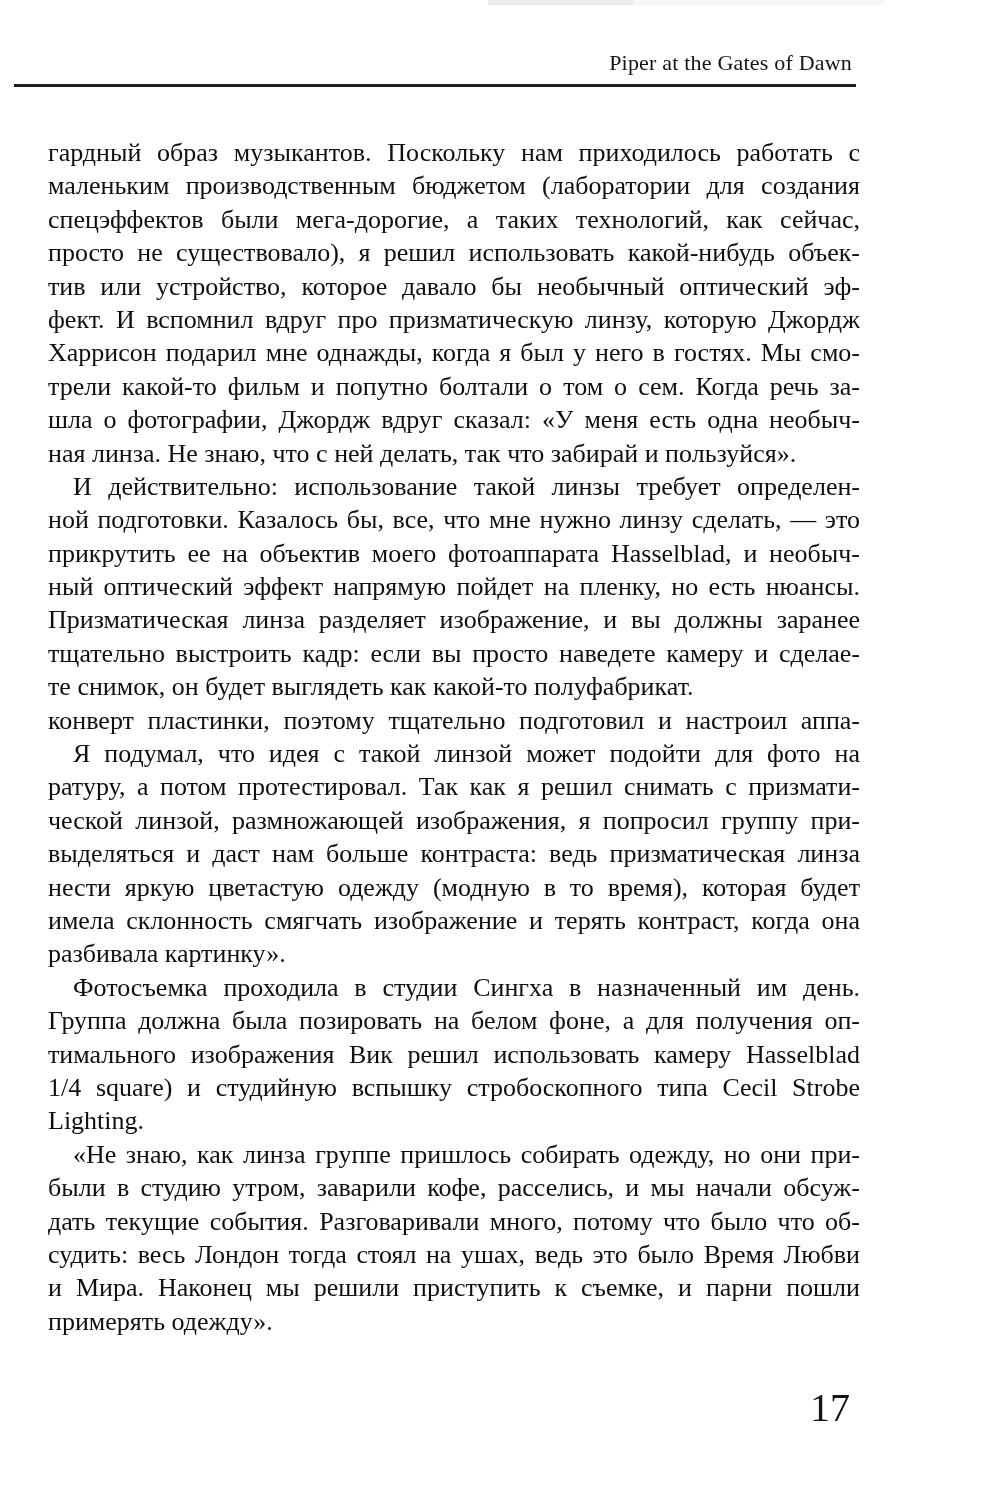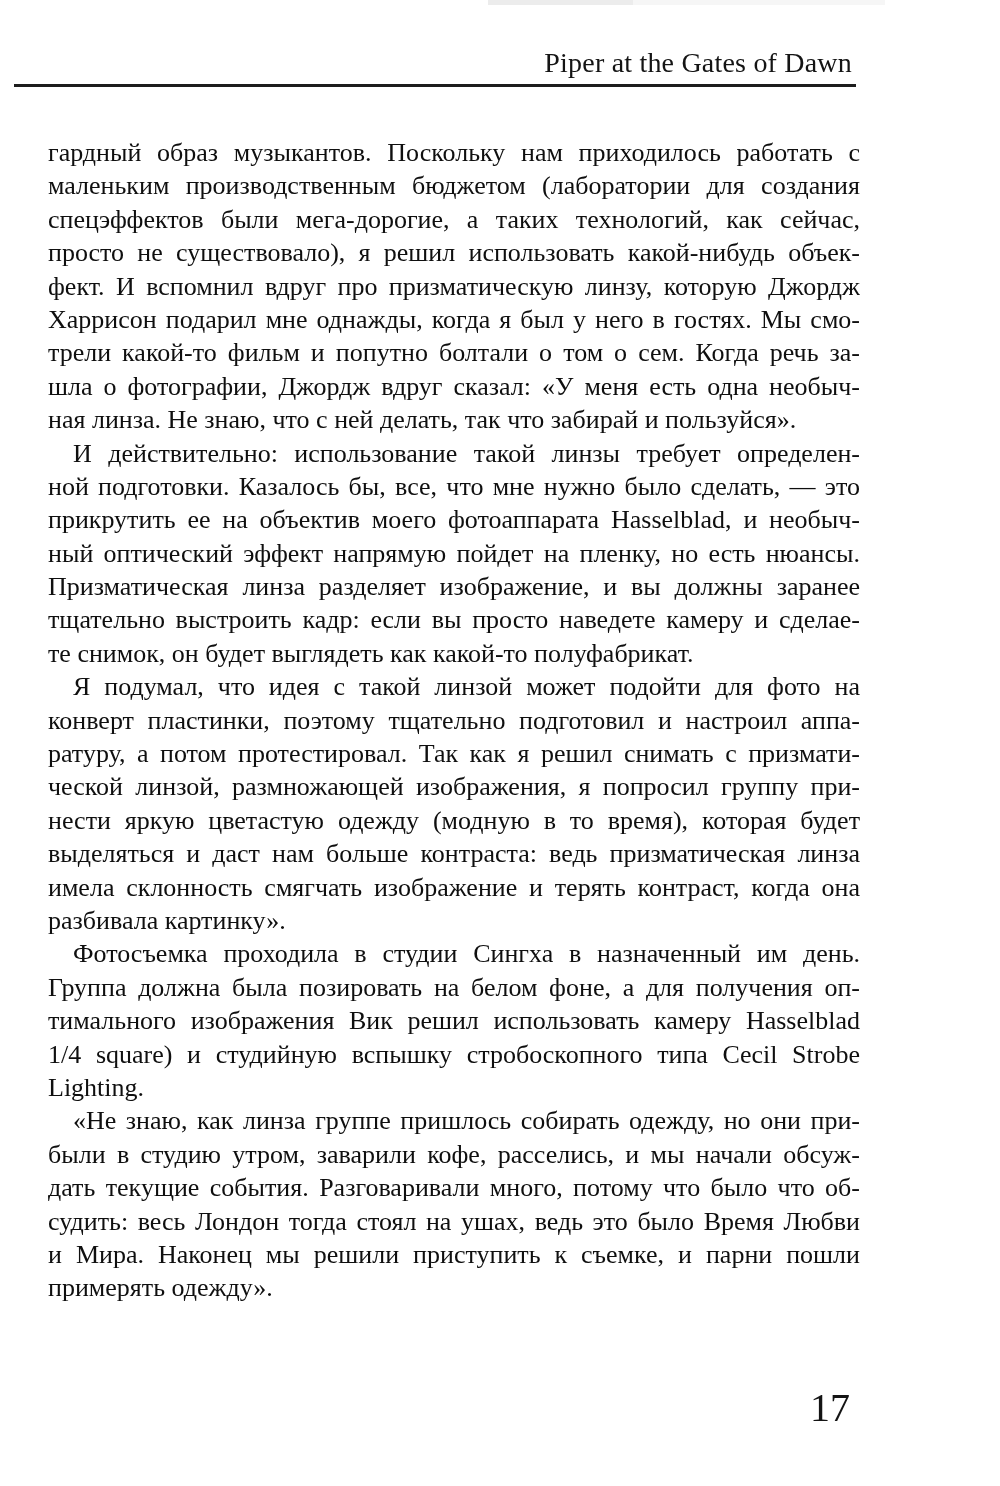--- a/index.html
+++ b/index.html
@@ -24,21 +24,21 @@
   }
   .scan-bar.seg-a { left: 488px; width: 145px; background: #ececec; }
   .scan-bar.seg-b { left: 633px; width: 252px; background: #f6f6f6; }
 
   .running-head {
     position: absolute;
     top: 50px;
     left: 0;
     width: 852px;
     text-align: right;
-    font-size: 28px;
+    font-size: 22px;
     line-height: 26px;
     letter-spacing: 0.2px;
     color: #141414;
   }
   .header-rule {
     position: absolute;
     top: 84px;
     left: 14px;
     width: 842px;
     height: 3px;
@@ -90,38 +90,39 @@
 
   <div class="running-head">Piper at the Gates of Dawn</div>
 
   <div class="header-rule"></div>
 
   <div class="text-block" id="text-block">
       <div class="pline">гардный образ музыкантов. Поскольку нам приходилось работать с</div>
       <div class="pline">маленьким производственным бюджетом (лаборатории для создания</div>
       <div class="pline">спецэффектов были мега-дорогие, а таких технологий, как сейчас,</div>
       <div class="pline">просто не существовало), я решил использовать какой-нибудь объек-</div>
+      <div class="pline">тив или устройство, которое давало бы необычный оптический эф-</div>
       <div class="pline">фект. И вспомнил вдруг про призматическую линзу, которую Джордж</div>
       <div class="pline">Харрисон подарил мне однажды, когда я был у него в гостях. Мы смо-</div>
       <div class="pline">трели какой-то фильм и попутно болтали о том о сем. Когда речь за-</div>
       <div class="pline">шла о фотографии, Джордж вдруг сказал: «У меня есть одна необыч-</div>
       <div class="pline last">ная линза. Не знаю, что с ней делать, так что забирай и пользуйся».</div>
       <div class="pline indent">И действительно: использование такой линзы требует определен-</div>
-      <div class="pline">ной подготовки. Казалось бы, все, что мне нужно было сделать, — это</div>
+      <div class="pline">ной подготовки. Казалось бы, все, что мне нужно линзу сделать, — это</div>
       <div class="pline">прикрутить ее на объектив моего фотоаппарата Hasselblad, и необыч-</div>
       <div class="pline">ный оптический эффект напрямую пойдет на пленку, но есть нюансы.</div>
       <div class="pline">Призматическая линза разделяет изображение, и вы должны заранее</div>
       <div class="pline">тщательно выстроить кадр: если вы просто наведете камеру и сделае-</div>
       <div class="pline last">те снимок, он будет выглядеть как какой-то полуфабрикат.</div>
+      <div class="pline">конверт пластинки, поэтому тщательно подготовил и настроил аппа-</div>
       <div class="pline indent">Я подумал, что идея с такой линзой может подойти для фото на</div>
-      <div class="pline">конверт пластинки, поэтому тщательно подготовил и настроил аппа-</div>
       <div class="pline">ратуру, а потом протестировал. Так как я решил снимать с призмати-</div>
       <div class="pline">ческой линзой, размножающей изображения, я попросил группу при-</div>
+      <div class="pline">выделяться и даст нам больше контраста: ведь призматическая линза</div>
       <div class="pline">нести яркую цветастую одежду (модную в то время), которая будет</div>
-      <div class="pline">выделяться и даст нам больше контраста: ведь призматическая линза</div>
       <div class="pline">имела склонность смягчать изображение и терять контраст, когда она</div>
       <div class="pline last">разбивала картинку».</div>
       <div class="pline indent">Фотосъемка проходила в студии Сингха в назначенный им день.</div>
       <div class="pline">Группа должна была позировать на белом фоне, а для получения оп-</div>
       <div class="pline">тимального изображения Вик решил использовать камеру Hasselblad</div>
       <div class="pline">1/4 square) и студийную вспышку стробоскопного типа Cecil Strobe</div>
       <div class="pline last">Lighting.</div>
       <div class="pline indent">«Не знаю, как линза группе пришлось собирать одежду, но они при-</div>
       <div class="pline">были в студию утром, заварили кофе, расселись, и мы начали обсуж-</div>
       <div class="pline">дать текущие события. Разговаривали много, потому что было что об-</div>

